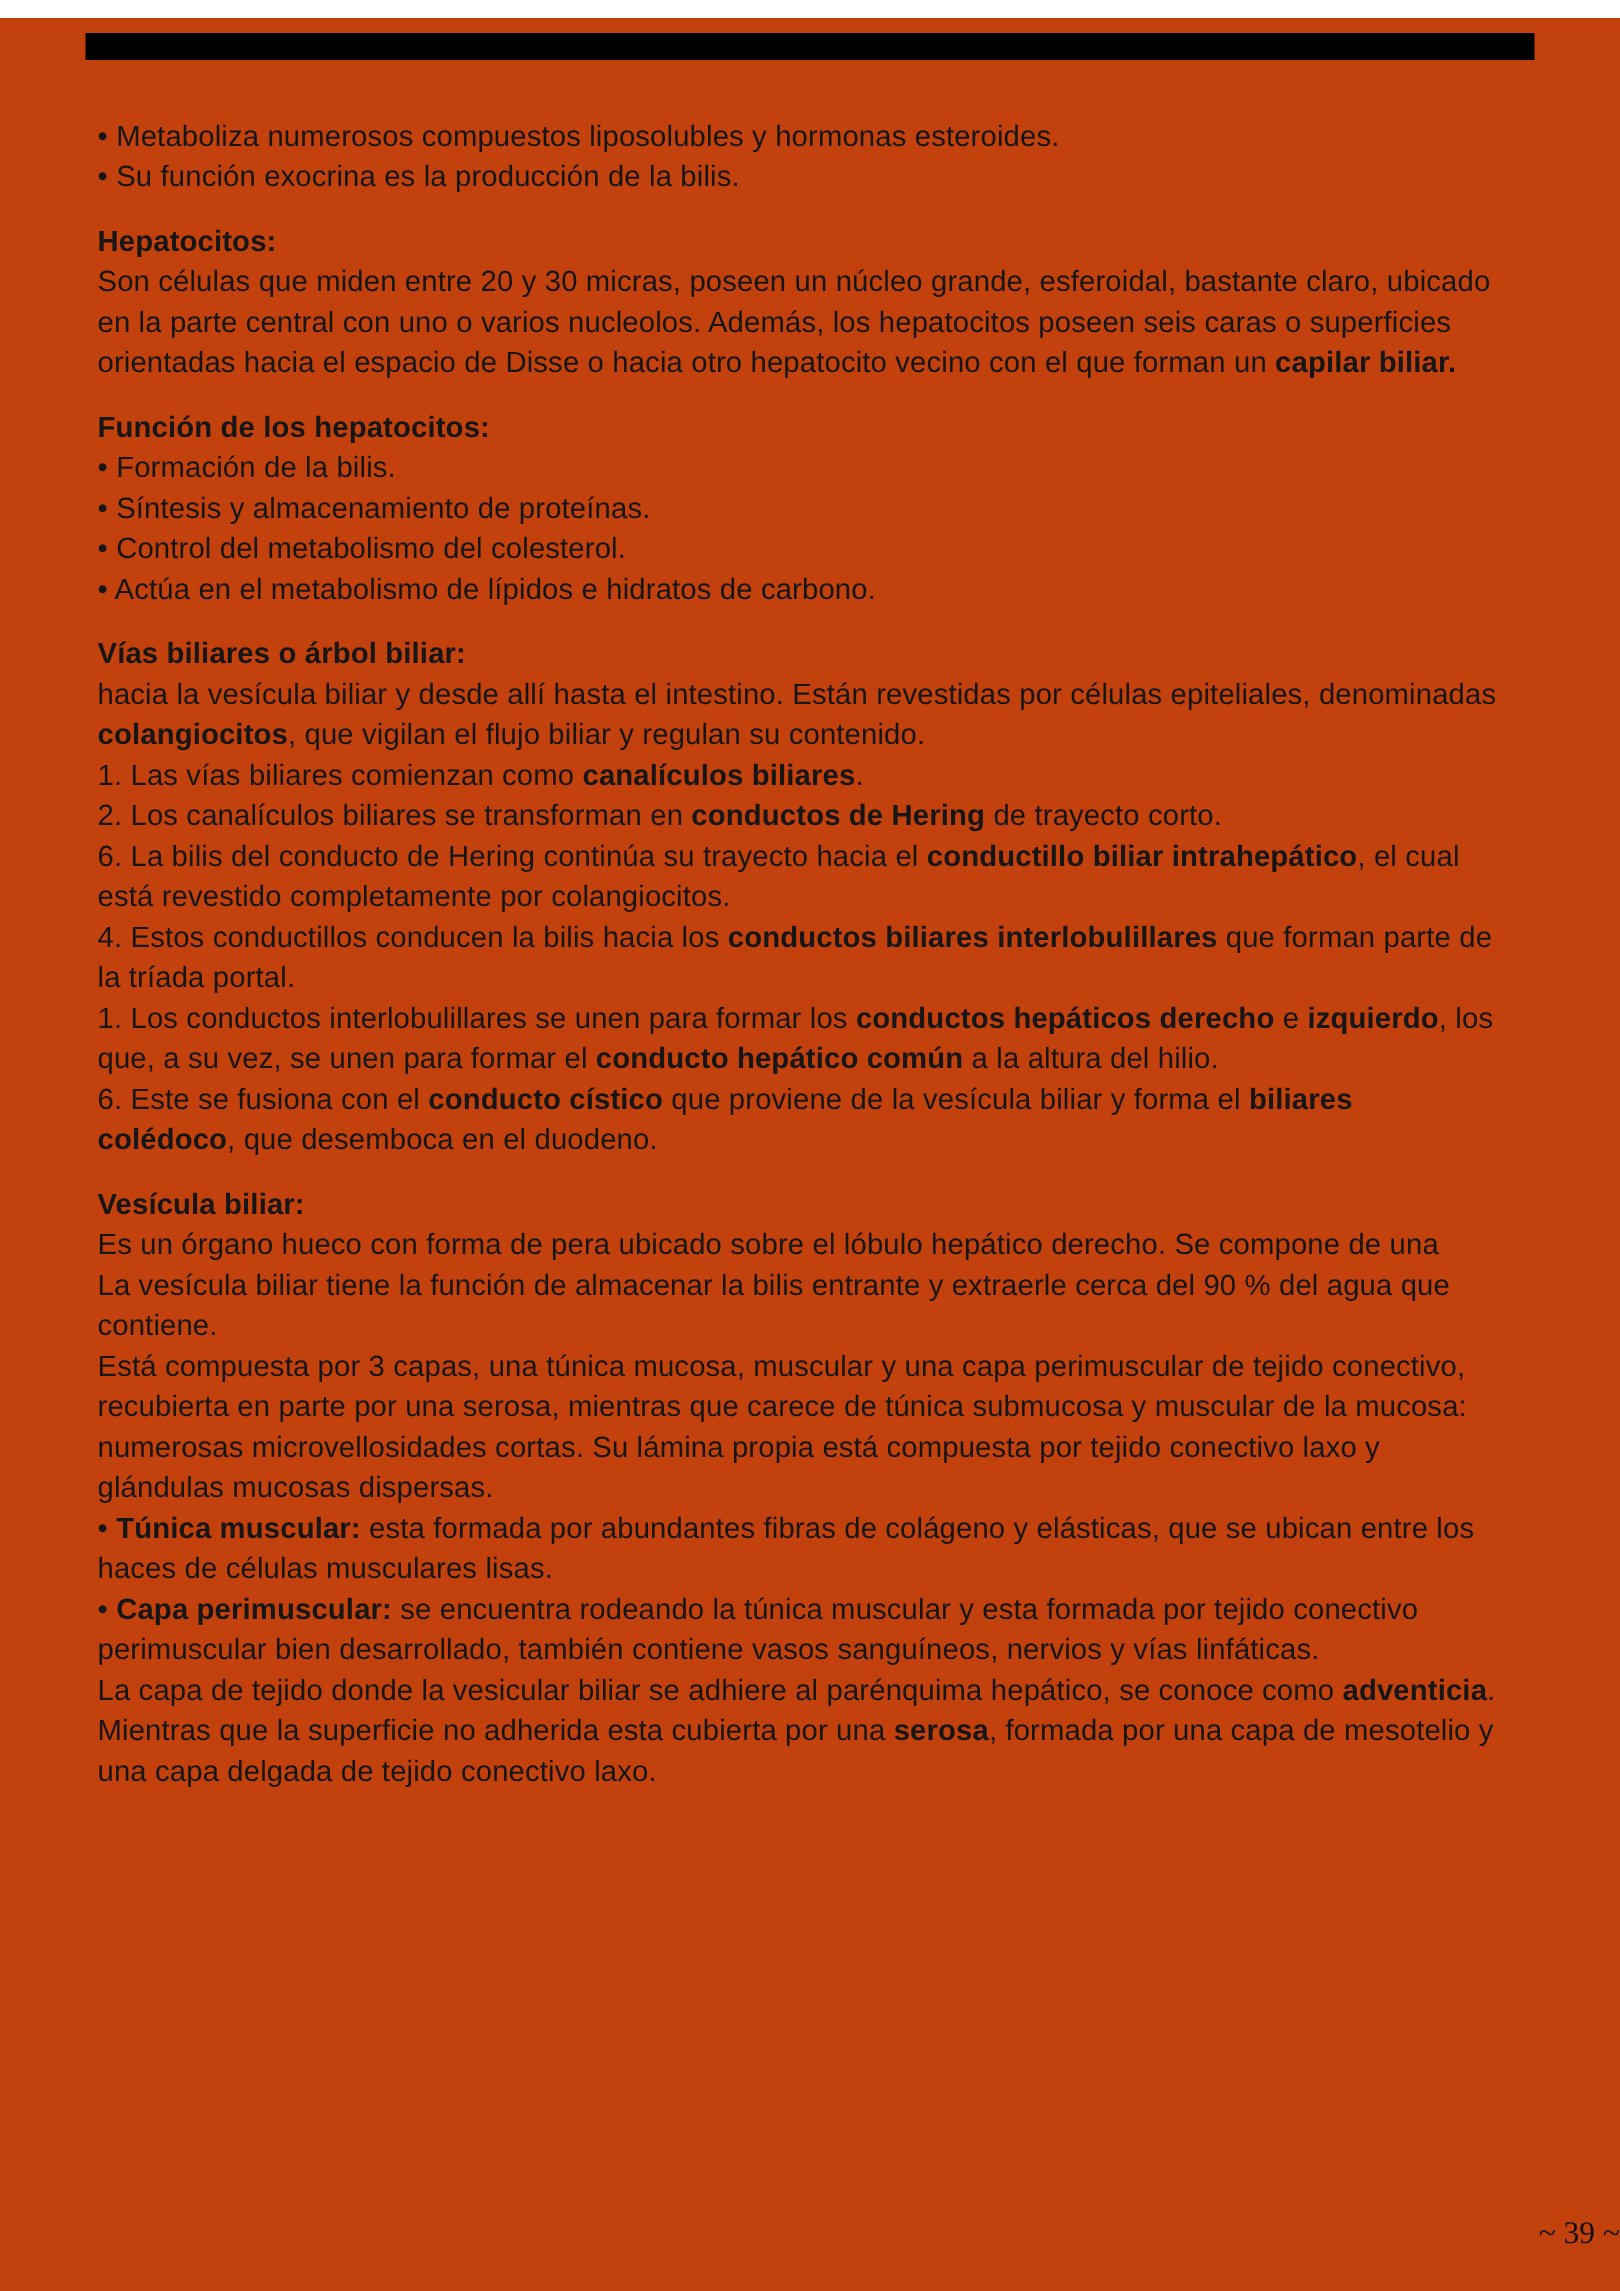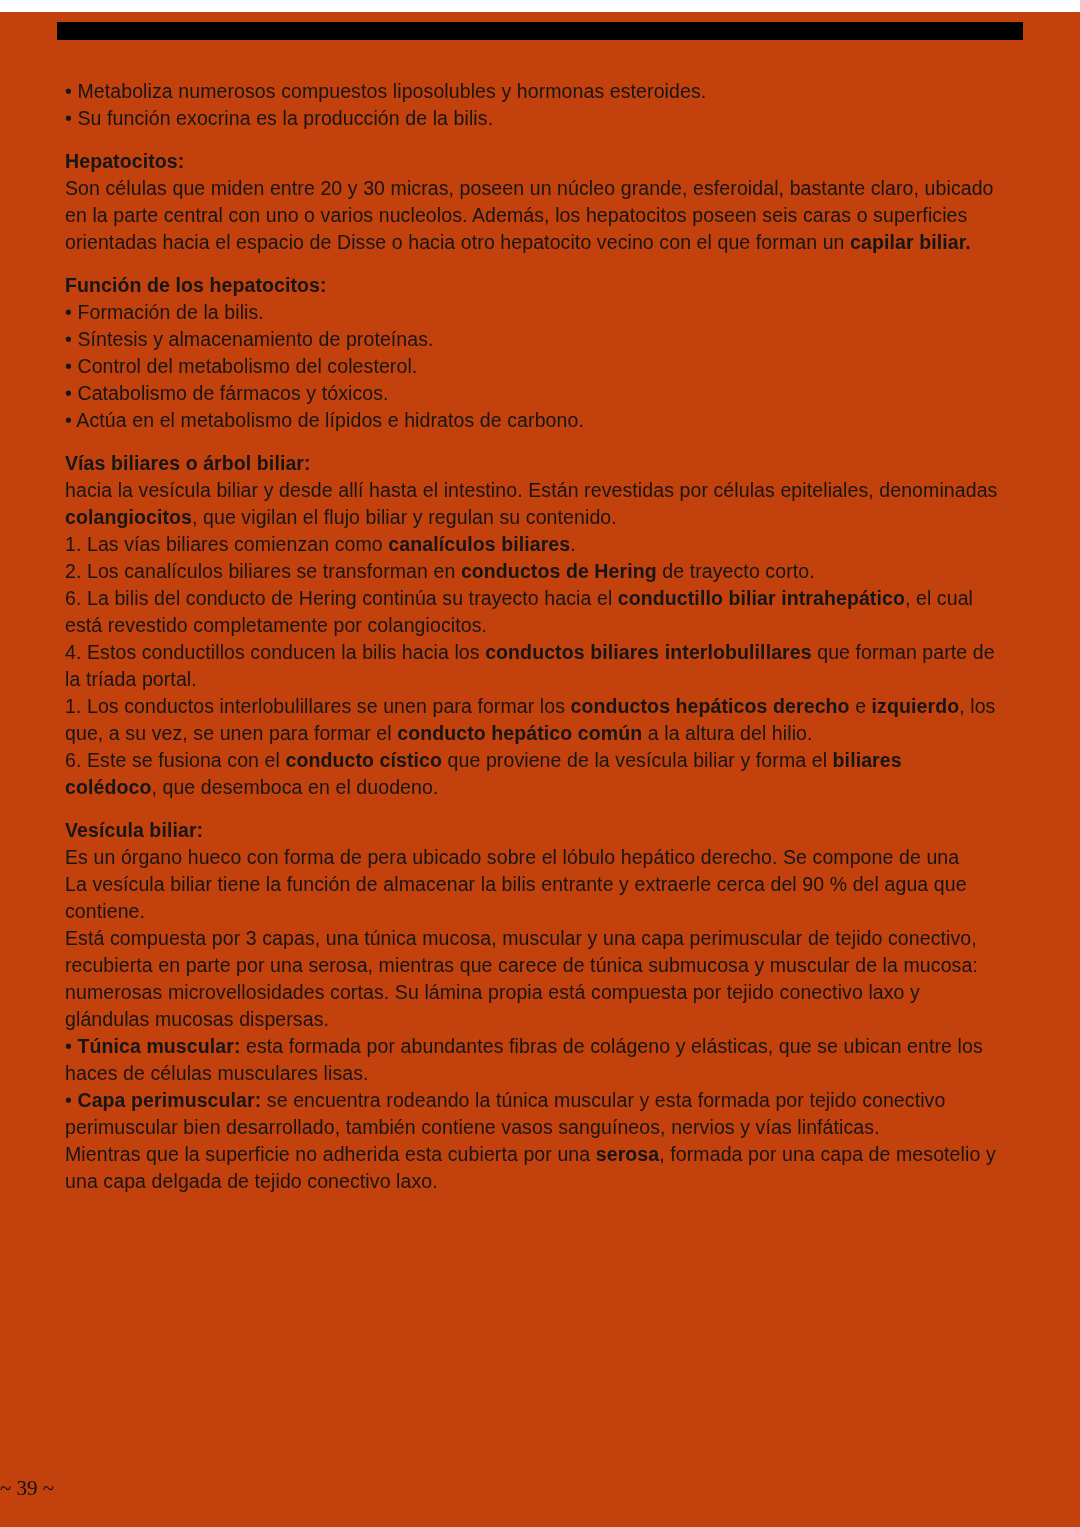--- a/index.html
+++ b/index.html
@@ -44,21 +44,21 @@
     top: 1547px;
     font-family: "Liberation Serif", serif;
     font-size: 22px;
     color: #dedede;
   }
   .page-num {
     position: absolute;
     left: 0;
     top: 1464px;
     width: 100%;
-    text-align: left;
+    text-align: right;
     font-family: "Liberation Serif", serif;
     font-size: 21px;
     color: #111111;
   }
 </style>
 </head>
 <body>
 
 <div class="page">
   <div class="header-bar"></div>
@@ -68,21 +68,20 @@
       <div class="gap"></div>
       <div class="line heading">Hepatocitos:</div>
       <div class="line"><span>Son células que miden entre 20 y 30 micras, poseen un núcleo grande, esferoidal, bastante claro, ubicado</span></div>
       <div class="line"><span>en la parte central con uno o varios nucleolos. Además, los hepatocitos poseen seis caras o superficies</span></div>
       <div class="line"><span>orientadas hacia el espacio de Disse o hacia otro hepatocito vecino con el que forman un </span><span class="b">capilar biliar.</span></div>
       <div class="gap"></div>
       <div class="line heading">Función de los hepatocitos:</div>
       <div class="line"><span>• Formación de la bilis.</span></div>
       <div class="line"><span>• Síntesis y almacenamiento de proteínas.</span></div>
       <div class="line"><span>• Control del metabolismo del colesterol.</span></div>
-      <div class="line"><span>• Catabolismo de fármacos y tóxicos.</span></div>
       <div class="line"><span>• Actúa en el metabolismo de lípidos e hidratos de carbono.</span></div>
       <div class="gap"></div>
       <div class="line heading">Vías biliares o árbol biliar:</div>
       <div class="line"><span>hacia la vesícula biliar y desde allí hasta el intestino. Están revestidas por células epiteliales, denominadas</span></div>
       <div class="line"><span class="b">colangiocitos</span><span>, que vigilan el flujo biliar y regulan su contenido.</span></div>
       <div class="line"><span>1. Las vías biliares comienzan como </span><span class="b">canalículos biliares</span><span>.</span></div>
       <div class="line"><span>2. Los canalículos biliares se transforman en </span><span class="b">conductos de Hering</span><span> de trayecto corto.</span></div>
       <div class="line"><span>6. La bilis del conducto de Hering continúa su trayecto hacia el </span><span class="b">conductillo biliar intrahepático</span><span>, el cual</span></div>
       <div class="line"><span>está revestido completamente por colangiocitos.</span></div>
       <div class="line"><span>4. Estos conductillos conducen la bilis hacia los </span><span class="b">conductos biliares interlobulillares</span><span> que forman parte de</span></div>
@@ -97,18 +96,19 @@
       <div class="line"><span>La vesícula biliar tiene la función de almacenar la bilis entrante y extraerle cerca del 90 % del agua que</span></div>
       <div class="line"><span>contiene.</span></div>
       <div class="line"><span>Está compuesta por 3 capas, una túnica mucosa, muscular y una capa perimuscular de tejido conectivo,</span></div>
       <div class="line"><span>recubierta en parte por una serosa, mientras que carece de túnica submucosa y muscular de la mucosa:</span></div>
       <div class="line"><span>numerosas microvellosidades cortas. Su lámina propia está compuesta por tejido conectivo laxo y</span></div>
       <div class="line"><span>glándulas mucosas dispersas.</span></div>
       <div class="line"><span>• </span><span class="b">Túnica muscular:</span><span> esta formada por abundantes fibras de colágeno y elásticas, que se ubican entre los</span></div>
       <div class="line"><span>haces de células musculares lisas.</span></div>
       <div class="line"><span>• </span><span class="b">Capa perimuscular:</span><span> se encuentra rodeando la túnica muscular y esta formada por tejido conectivo</span></div>
       <div class="line"><span>perimuscular bien desarrollado, también contiene vasos sanguíneos, nervios y vías linfáticas.</span></div>
+      <div class="line"><span>La capa de tejido donde la vesicular biliar se adhiere al parénquima hepático, se conoce como </span><span class="b">adventicia</span><span>.</span></div>
       <div class="line"><span>Mientras que la superficie no adherida esta cubierta por una </span><span class="b">serosa</span><span>, formada por una capa de mesotelio y</span></div>
       <div class="line"><span>una capa delgada de tejido conectivo laxo.</span></div>
     </div>
   <div class="footer-author">Martin Soto</div>
   <div class="page-num">~ 39 ~</div>
 </div>
 
 </body></html>

